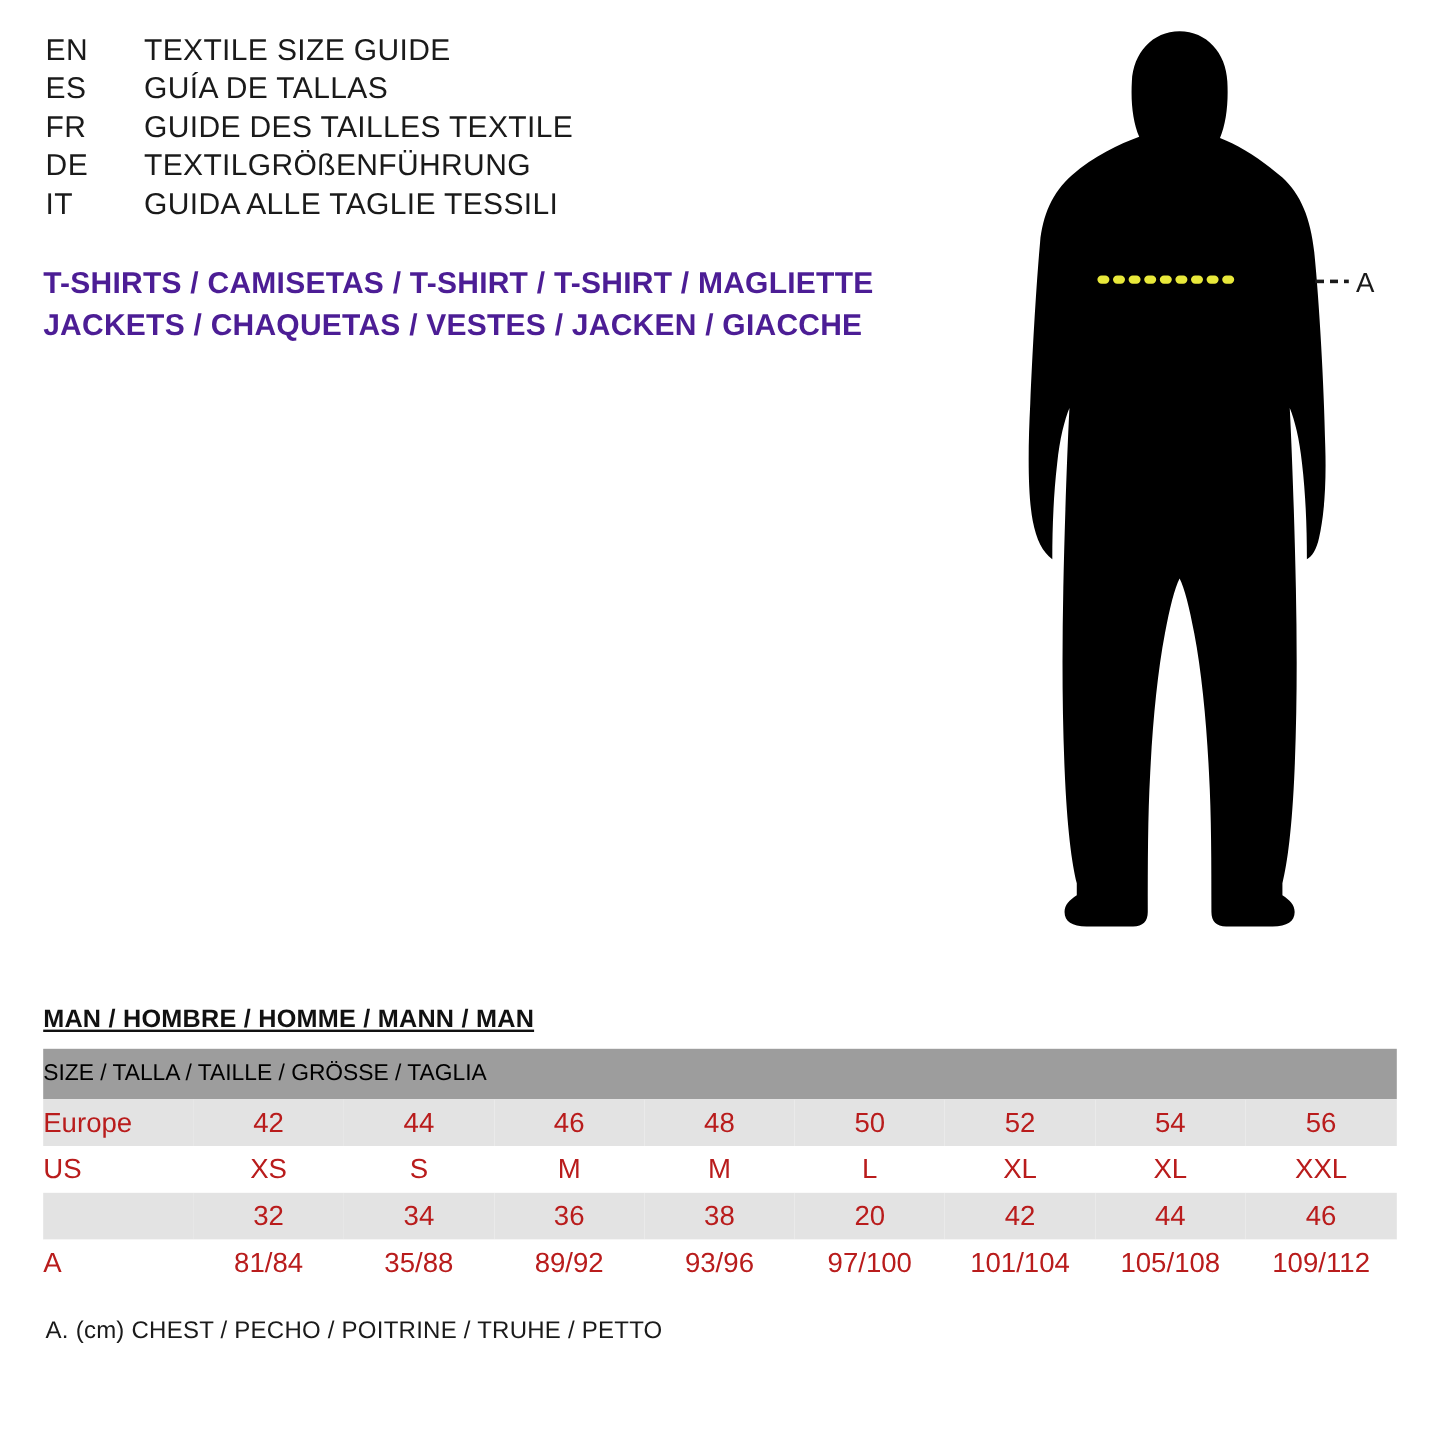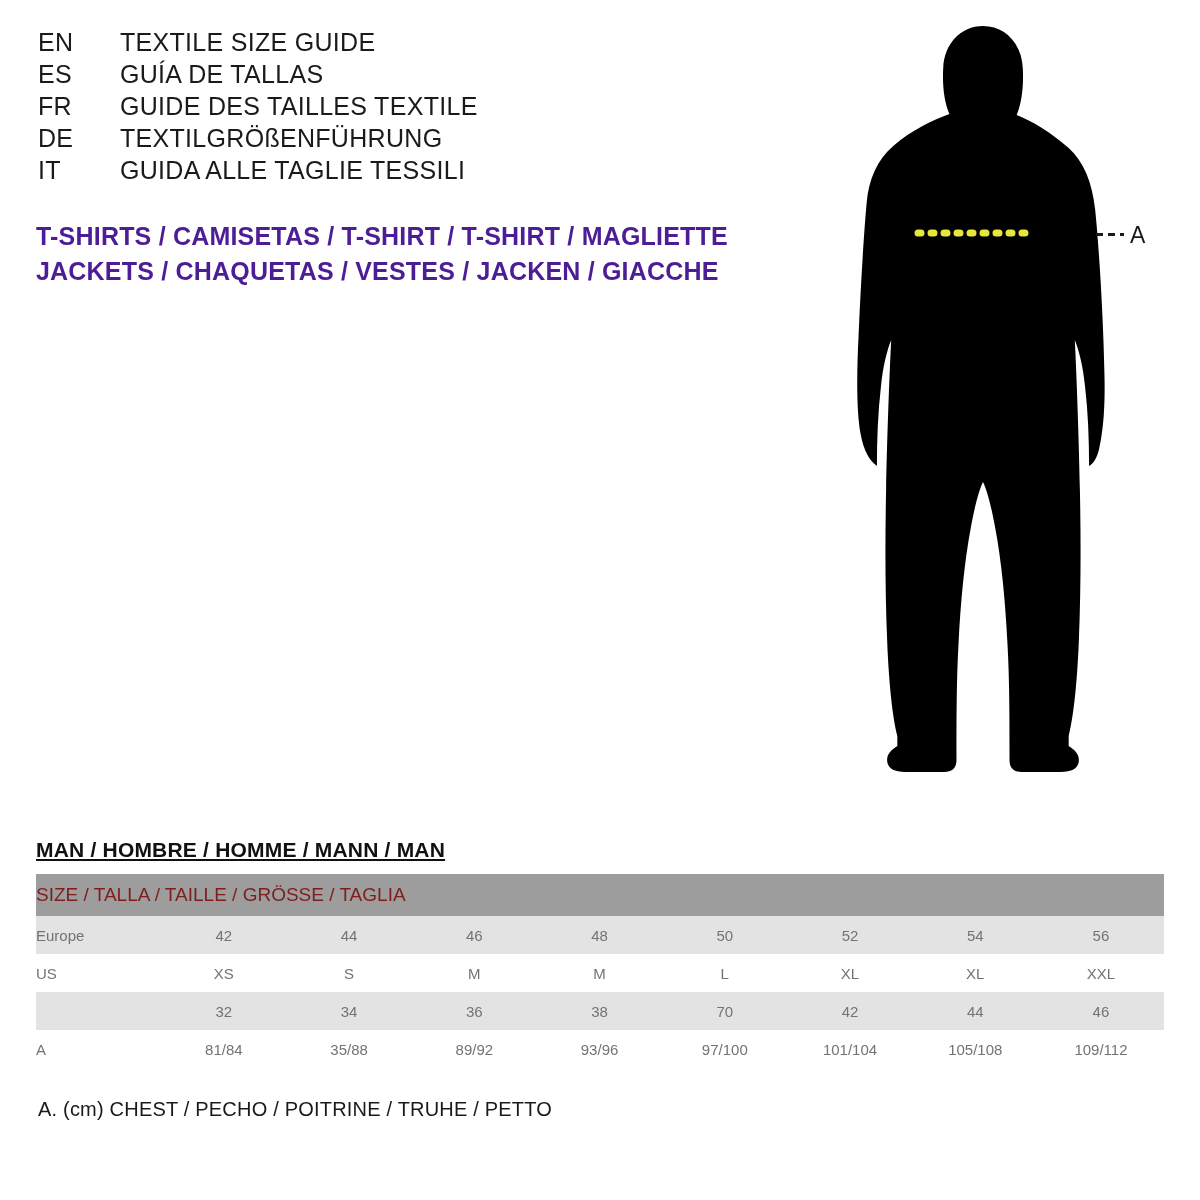--- a/index.html
+++ b/index.html
@@ -106,37 +106,37 @@
     letter-spacing: 0.2px;
     margin-bottom: 12px;
     text-decoration: underline;
   }
   table.size-table {
     border-collapse: collapse;
     width: 1128px;
     table-layout: fixed;
   }
   table.size-table td {
-    font-size: 15px;
-    color: #737373;
+    font-size: 23px;
+    color: #b91c1c;
     padding: 6px 0;
     height: 26px;
   }
   td.label-cell {
     width: 160px;
     text-align: left;
     padding-left: 8px;
   }
   td.val-cell {
     text-align: center;
   }
   tr.header-row td {
     background: #9d9d9d;
     font-size: 19px;
-    color: #7f1d1d;
+    color: #000000;
     height: 30px;
   }
   tr.shade td {
     background: #e3e3e3;
   }
   tr.plain td {
     background: #ffffff;
   }
   .footnote {
     position: absolute;
@@ -264,21 +264,21 @@
         <td class="val-cell">XL</td>
         <td class="val-cell">XL</td>
         <td class="val-cell">XXL</td>
       </tr>
       <tr class="shade">
         <td class="label-cell"></td>
         <td class="val-cell">32</td>
         <td class="val-cell">34</td>
         <td class="val-cell">36</td>
         <td class="val-cell">38</td>
-        <td class="val-cell">70</td>
+        <td class="val-cell">20</td>
         <td class="val-cell">42</td>
         <td class="val-cell">44</td>
         <td class="val-cell">46</td>
       </tr>
       <tr class="plain">
         <td class="label-cell">A</td>
         <td class="val-cell">81/84</td>
         <td class="val-cell">35/88</td>
         <td class="val-cell">89/92</td>
         <td class="val-cell">93/96</td>

